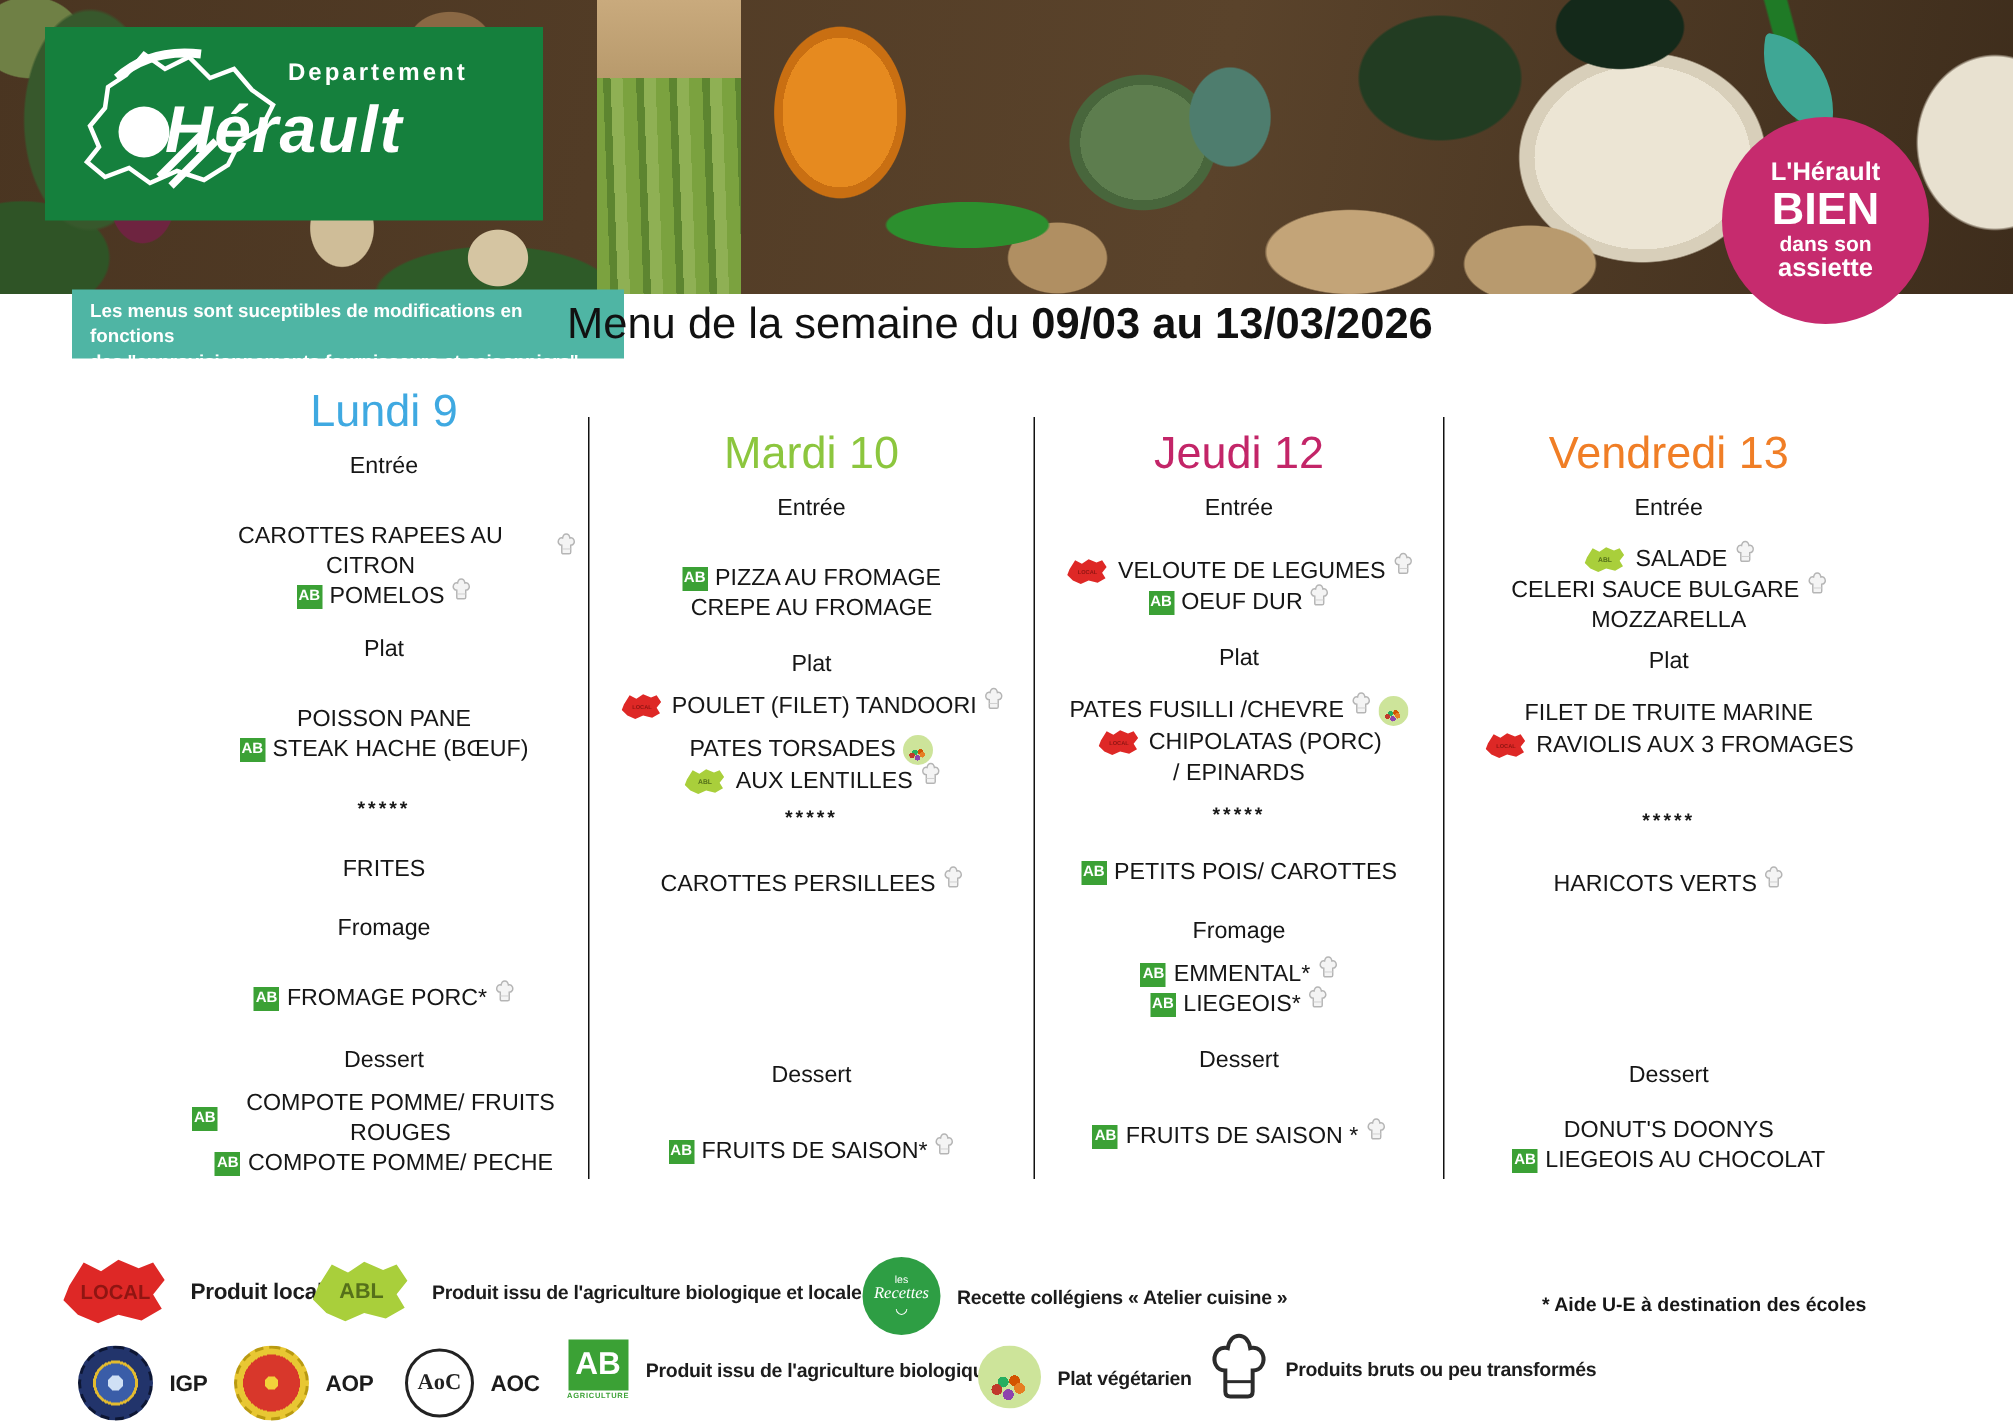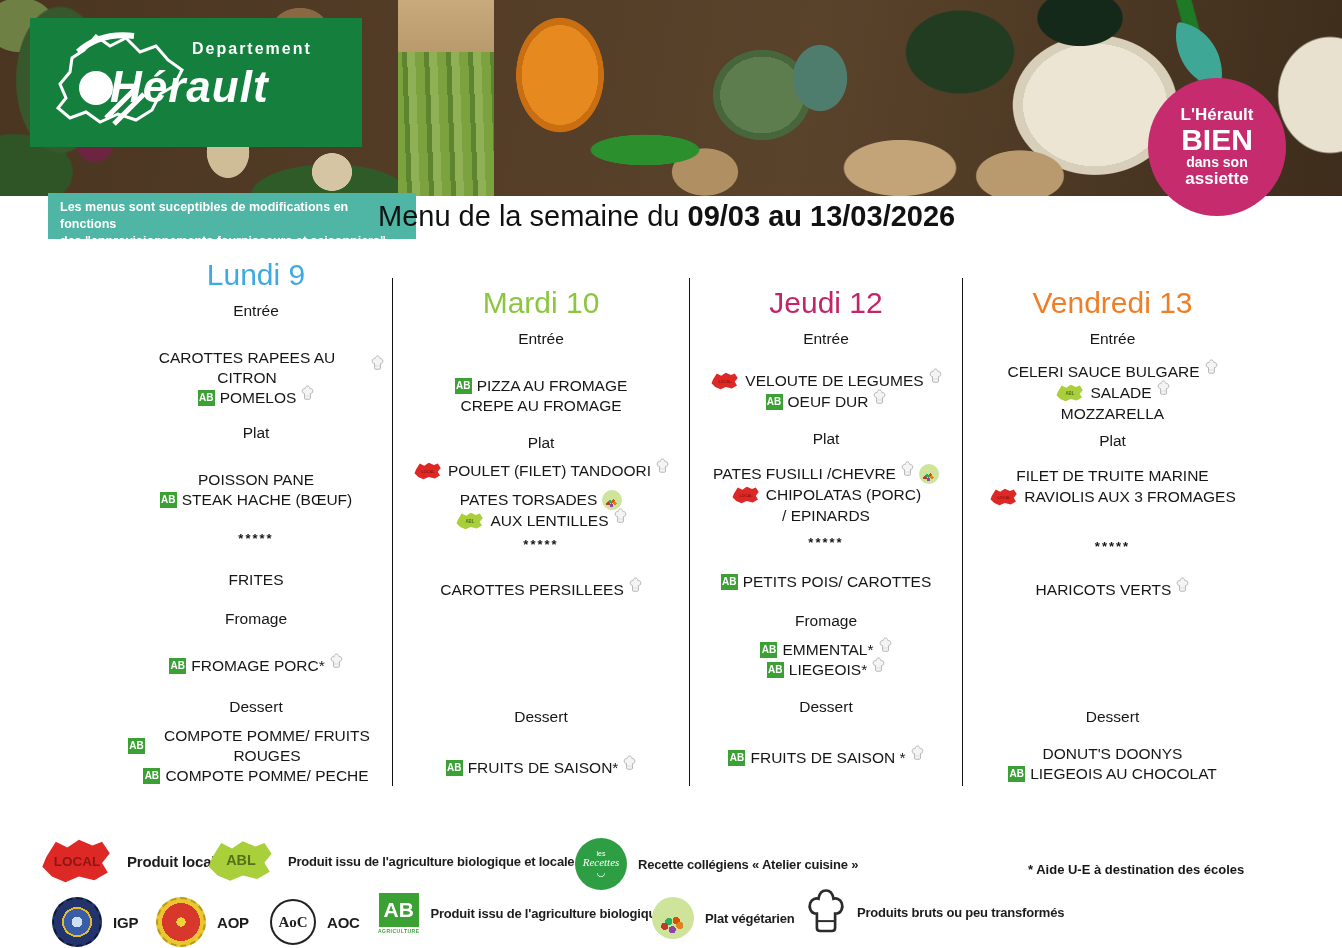--- a/index.html
+++ b/index.html
@@ -426,38 +426,38 @@
      <path d="M6.5 20 L17.5 20" stroke="#cfcfcf" stroke-width="1.2"></path>
             </svg>
           </span>
         </div>
       </div>
       <div class="menu-column">
         <div class="day-header" style="color: rgb(240, 126, 38);">Vendredi 13</div>
         <div class="course-label">Entrée</div>
         <div style="height: 12px;"></div>
         <div class="menu-item">
-          <span class="item-text">CELERI SAUCE BULGARE</span>
-          <span class="ic hat">
-            <svg width="13" height="16" viewBox="0 0 24 29">
-     <path d="M6.5 15.5 C2.5 15.5 1.5 11.5 2.5 9 C3.5 6.5 6 6 7.5 6.5 C8 3 10 1.5 12 1.5
-              C14 1.5 16 3 16.5 6.5 C18 6 20.5 6.5 21.5 9 C22.5 11.5 21.5 15.5 17.5 15.5
-              L17.5 24 Q17.5 26 15.5 26 L8.5 26 Q6.5 26 6.5 24 Z" fill="#f4f4f4" stroke="#b5b5b5" stroke-width="1.8"></path>
-     <path d="M6.5 20 L17.5 20" stroke="#cfcfcf" stroke-width="1.2"></path>
-            </svg>
-          </span>
-        </div>
-        <div class="menu-item">
           <span class="ic">
             <svg width="30" height="22" viewBox="0 0 40 28">
      <path d="M4 12 L9 4 L15 7 L21 3 L28 6 L33 4 L37 10 L33 15 L36 20 L29 24 L21 22 L14 25 L7 22 L2 17 Z" fill="#A9CF3B"></path>
      <text x="20" y="16.5" font-size="6" font-weight="bold" text-anchor="middle" fill="#55701a">ABL</text>
             </svg>
           </span>
           <span class="item-text">SALADE</span>
+          <span class="ic hat">
+            <svg width="13" height="16" viewBox="0 0 24 29">
+     <path d="M6.5 15.5 C2.5 15.5 1.5 11.5 2.5 9 C3.5 6.5 6 6 7.5 6.5 C8 3 10 1.5 12 1.5
+              C14 1.5 16 3 16.5 6.5 C18 6 20.5 6.5 21.5 9 C22.5 11.5 21.5 15.5 17.5 15.5
+              L17.5 24 Q17.5 26 15.5 26 L8.5 26 Q6.5 26 6.5 24 Z" fill="#f4f4f4" stroke="#b5b5b5" stroke-width="1.8"></path>
+     <path d="M6.5 20 L17.5 20" stroke="#cfcfcf" stroke-width="1.2"></path>
+            </svg>
+          </span>
+        </div>
+        <div class="menu-item">
+          <span class="item-text">CELERI SAUCE BULGARE</span>
           <span class="ic hat">
             <svg width="13" height="16" viewBox="0 0 24 29">
      <path d="M6.5 15.5 C2.5 15.5 1.5 11.5 2.5 9 C3.5 6.5 6 6 7.5 6.5 C8 3 10 1.5 12 1.5
               C14 1.5 16 3 16.5 6.5 C18 6 20.5 6.5 21.5 9 C22.5 11.5 21.5 15.5 17.5 15.5
               L17.5 24 Q17.5 26 15.5 26 L8.5 26 Q6.5 26 6.5 24 Z" fill="#f4f4f4" stroke="#b5b5b5" stroke-width="1.8"></path>
      <path d="M6.5 20 L17.5 20" stroke="#cfcfcf" stroke-width="1.2"></path>
             </svg>
           </span>
         </div>
         <div class="menu-item">

